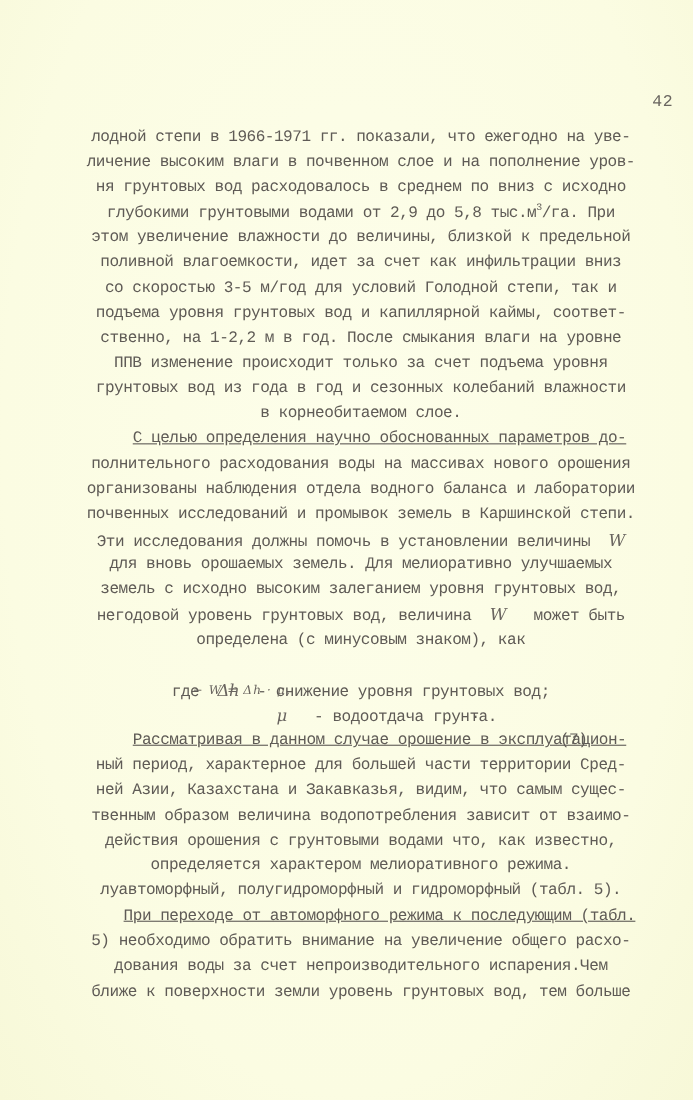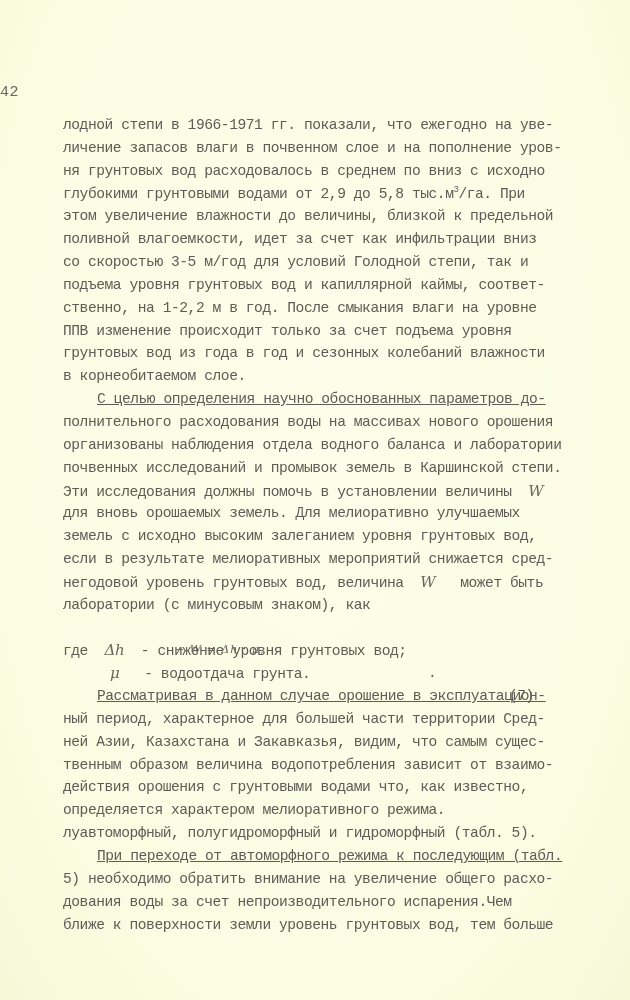--- a/index.html
+++ b/index.html
@@ -19,38 +19,39 @@
       position: absolute;
       left: 0; top: 0;
       width: 630px; height: 1000px;
       background: radial-gradient(ellipse at 50% 40%, #fdfeea 0%, #fbfce2 70%, #f7f8d8 100%);
     }
     .page-number {
       position: absolute;
       top: 84px;
       left: 0;
       width: 612px;
-      text-align: left;
+      text-align: right;
       font-size: 15px;
       color: #6a6660;
       letter-spacing: 0.5px;
     }
     .text-block {
       position: absolute;
       left: 63px;
       top: 114px;
       width: 530px;
     }
     .line {
       height: 22.85px;
       line-height: 22.85px;
       font-size: 14.6px;
       white-space: pre;
       letter-spacing: -0.45px;
       color: #5f5b56;
+      text-align: center;
     }
     .line.indent { padding-left: 34px; text-decoration: underline; }
     .formula-line {
       position: relative;
     }
     .formula {
       position: absolute;
       left: 112px;
       font-family: "DejaVu Serif", serif;
       font-style: italic;
@@ -77,44 +78,43 @@
 </head>
 <body>
 
 <div class="page">
   <div class="page-number">42</div>
 
   <div class="text-block">
 
     <div>
       <div class="line">лодной степи в 1966-1971 гг. показали, что ежегодно на уве-</div>
-      <div class="line">личение запасов влаги в почвенном слое и на пополнение уров-</div>
+      <div class="line">личение высоким влаги в почвенном слое и на пополнение уров-</div>
       <div class="line">ня грунтовых вод расходовалось в среднем по вниз с исходно</div>
       <div class="line"><span>глубокими грунтовыми водами от 2,9 до 5,8 тыс.м</span><sup>3</sup><span>/га. При</span></div>
       <div class="line">этом увеличение влажности до величины, близкой к предельной</div>
       <div class="line">поливной влагоемкости, идет за счет как инфильтрации вниз</div>
       <div class="line">со скоростью 3-5 м/год для условий Голодной степи, так и</div>
       <div class="line">подъема уровня грунтовых вод и капиллярной каймы, соответ-</div>
       <div class="line">ственно, на 1-2,2 м в год. После смыкания влаги на уровне</div>
       <div class="line">ППВ изменение происходит только за счет подъема уровня</div>
       <div class="line">грунтовых вод из года в год и сезонных колебаний влажности</div>
       <div class="line">в корнеобитаемом слое.</div>
     </div>
 
     <div>
       <div class="line indent">С целью определения научно обоснованных параметров до-</div>
       <div class="line">полнительного расходования воды на массивах нового орошения</div>
       <div class="line">организованы наблюдения отдела водного баланса и лаборатории</div>
       <div class="line">почвенных исследований и промывок земель в Каршинской степи.</div>
       <div class="line"><span>Эти исследования должны помочь в установлении величины</span>  <span class="sym">W</span></div>
       <div class="line">для вновь орошаемых земель. Для мелиоративно улучшаемых</div>
       <div class="line">земель с исходно высоким залеганием уровня грунтовых вод,</div>
-      <div class="line">если в результате мелиоративных мероприятий снижается сред-</div>
       <div class="line"><span>негодовой уровень грунтовых вод, величина</span>  <span class="sym">W</span>   <span>может быть</span></div>
-      <div class="line">лаборатории (с минусовым знаком), как</div>
+      <div class="line">определена (с минусовым знаком), как</div>
     </div>
 
     <div class="line formula-line">
       <span class="formula">− W = Δh · μ,</span>
       <span class="formula-dot">.</span>
       <span class="formula-num">(7)</span>
     </div>
 
     <div class="line"><span>где</span>  <span class="sym">Δh</span>  <span>- снижение уровня грунтовых вод;</span></div>
     <div class="line" style="padding-left:47px;"><span class="sym">μ</span>   <span>- водоотдача грунта.</span></div>

